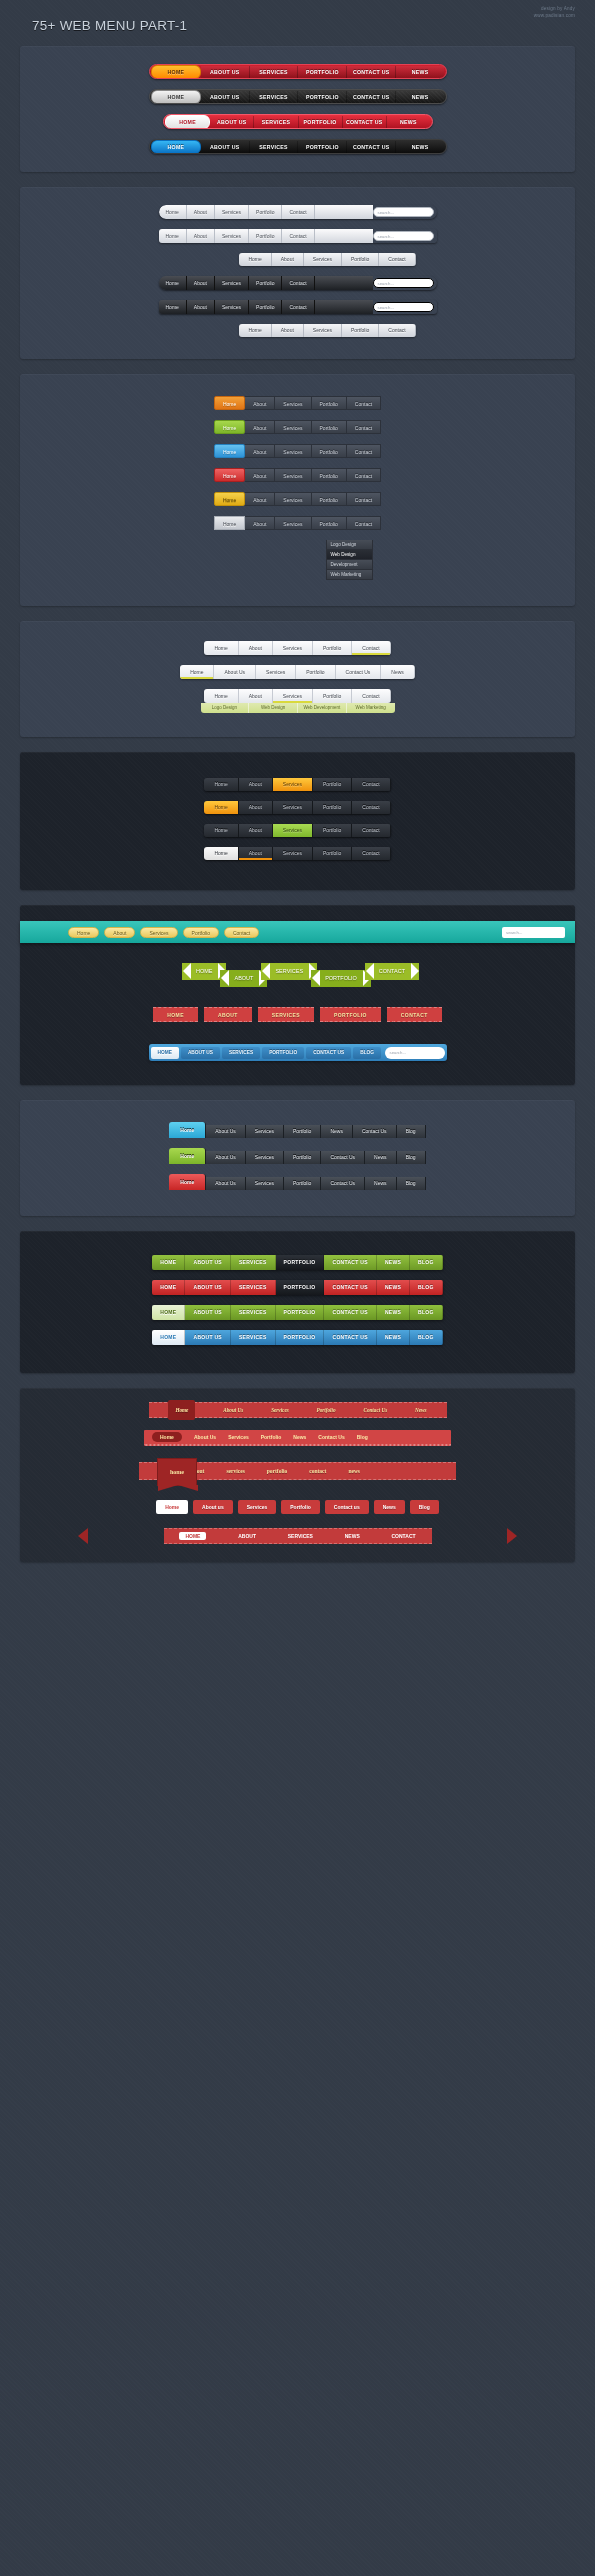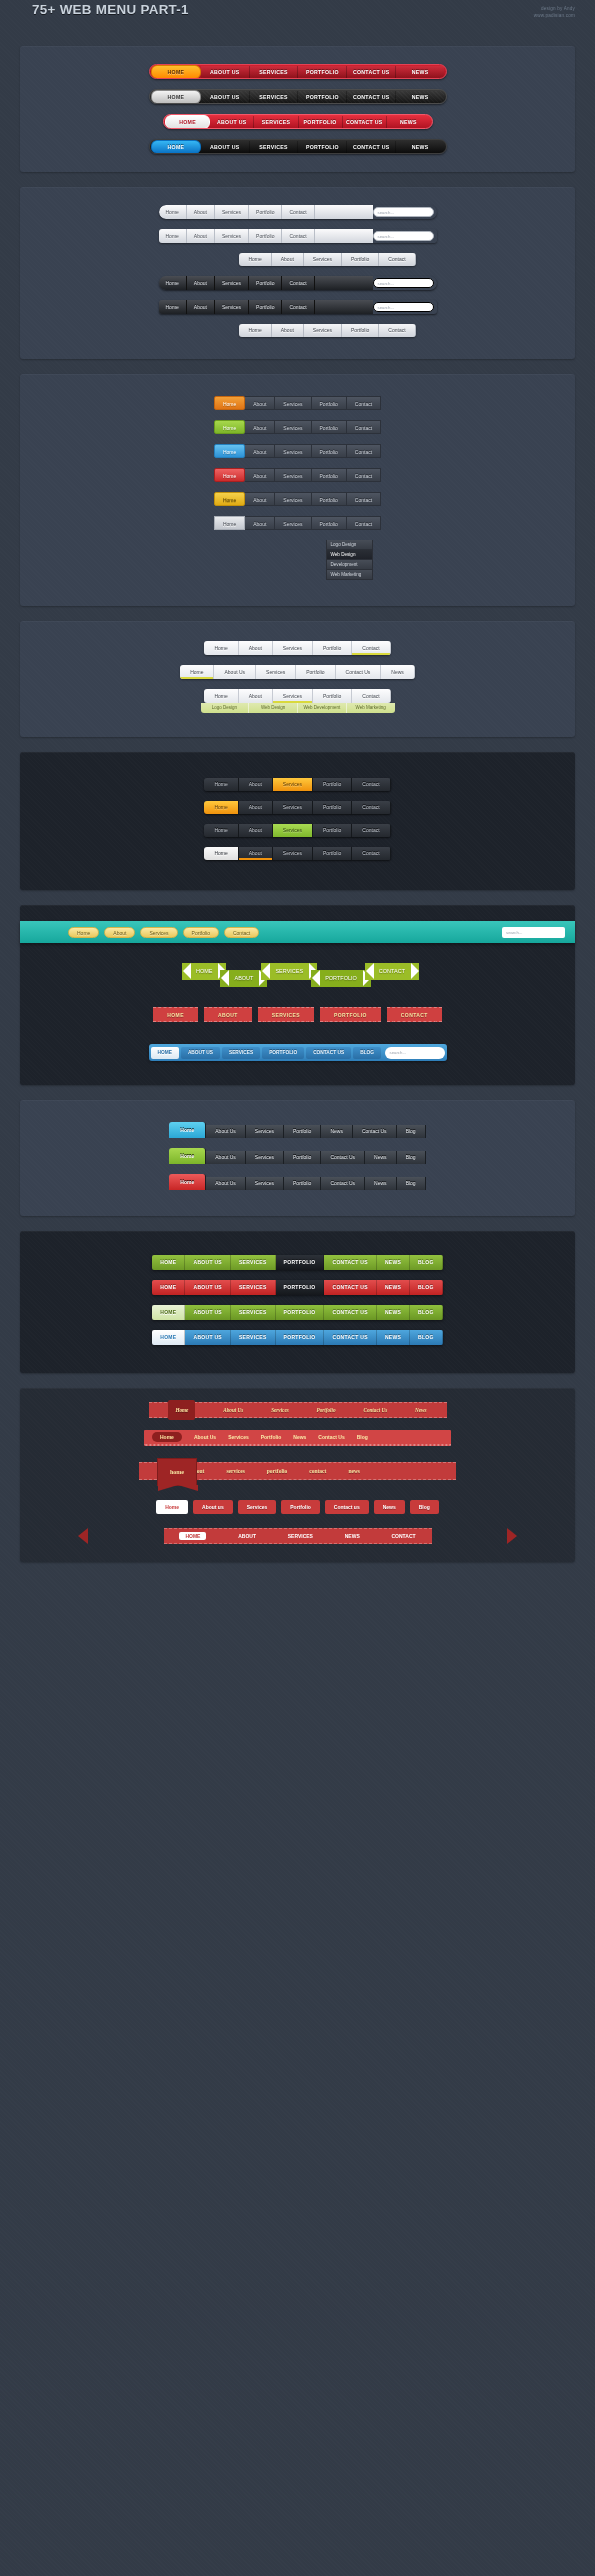--- a/index.html
+++ b/index.html
@@ -14,22 +14,22 @@
     min-height: 2576px;
     background:
       repeating-linear-gradient(45deg, rgba(255,255,255,.012) 0 1px, transparent 1px 3px),
       #333b47;
     position: relative;
     padding: 0;
   }
   
   .page-header { height: 46px; position: relative; }
   .page-title {
-    position: absolute; left: 32px; top: 2px;
-    font-size: 13.4px; font-weight: bold; letter-spacing: 0.3px;
+    position: absolute; left: 32px; top: 18px;
+    font-size: 13.4px; font-weight: normal; letter-spacing: 0.3px;
     color: #c9d2dc; text-shadow: 0 1px 0 rgba(0,0,0,.55);
   }
   .credit {
     position: absolute; right: 20px; top: 6px;
     text-align: right; font-size: 4.6px; line-height: 1.5;
     color: #6e7b8b; letter-spacing: 0.2px;
   }
   
   .panel {
     margin: 0 20px 15px 20px;

